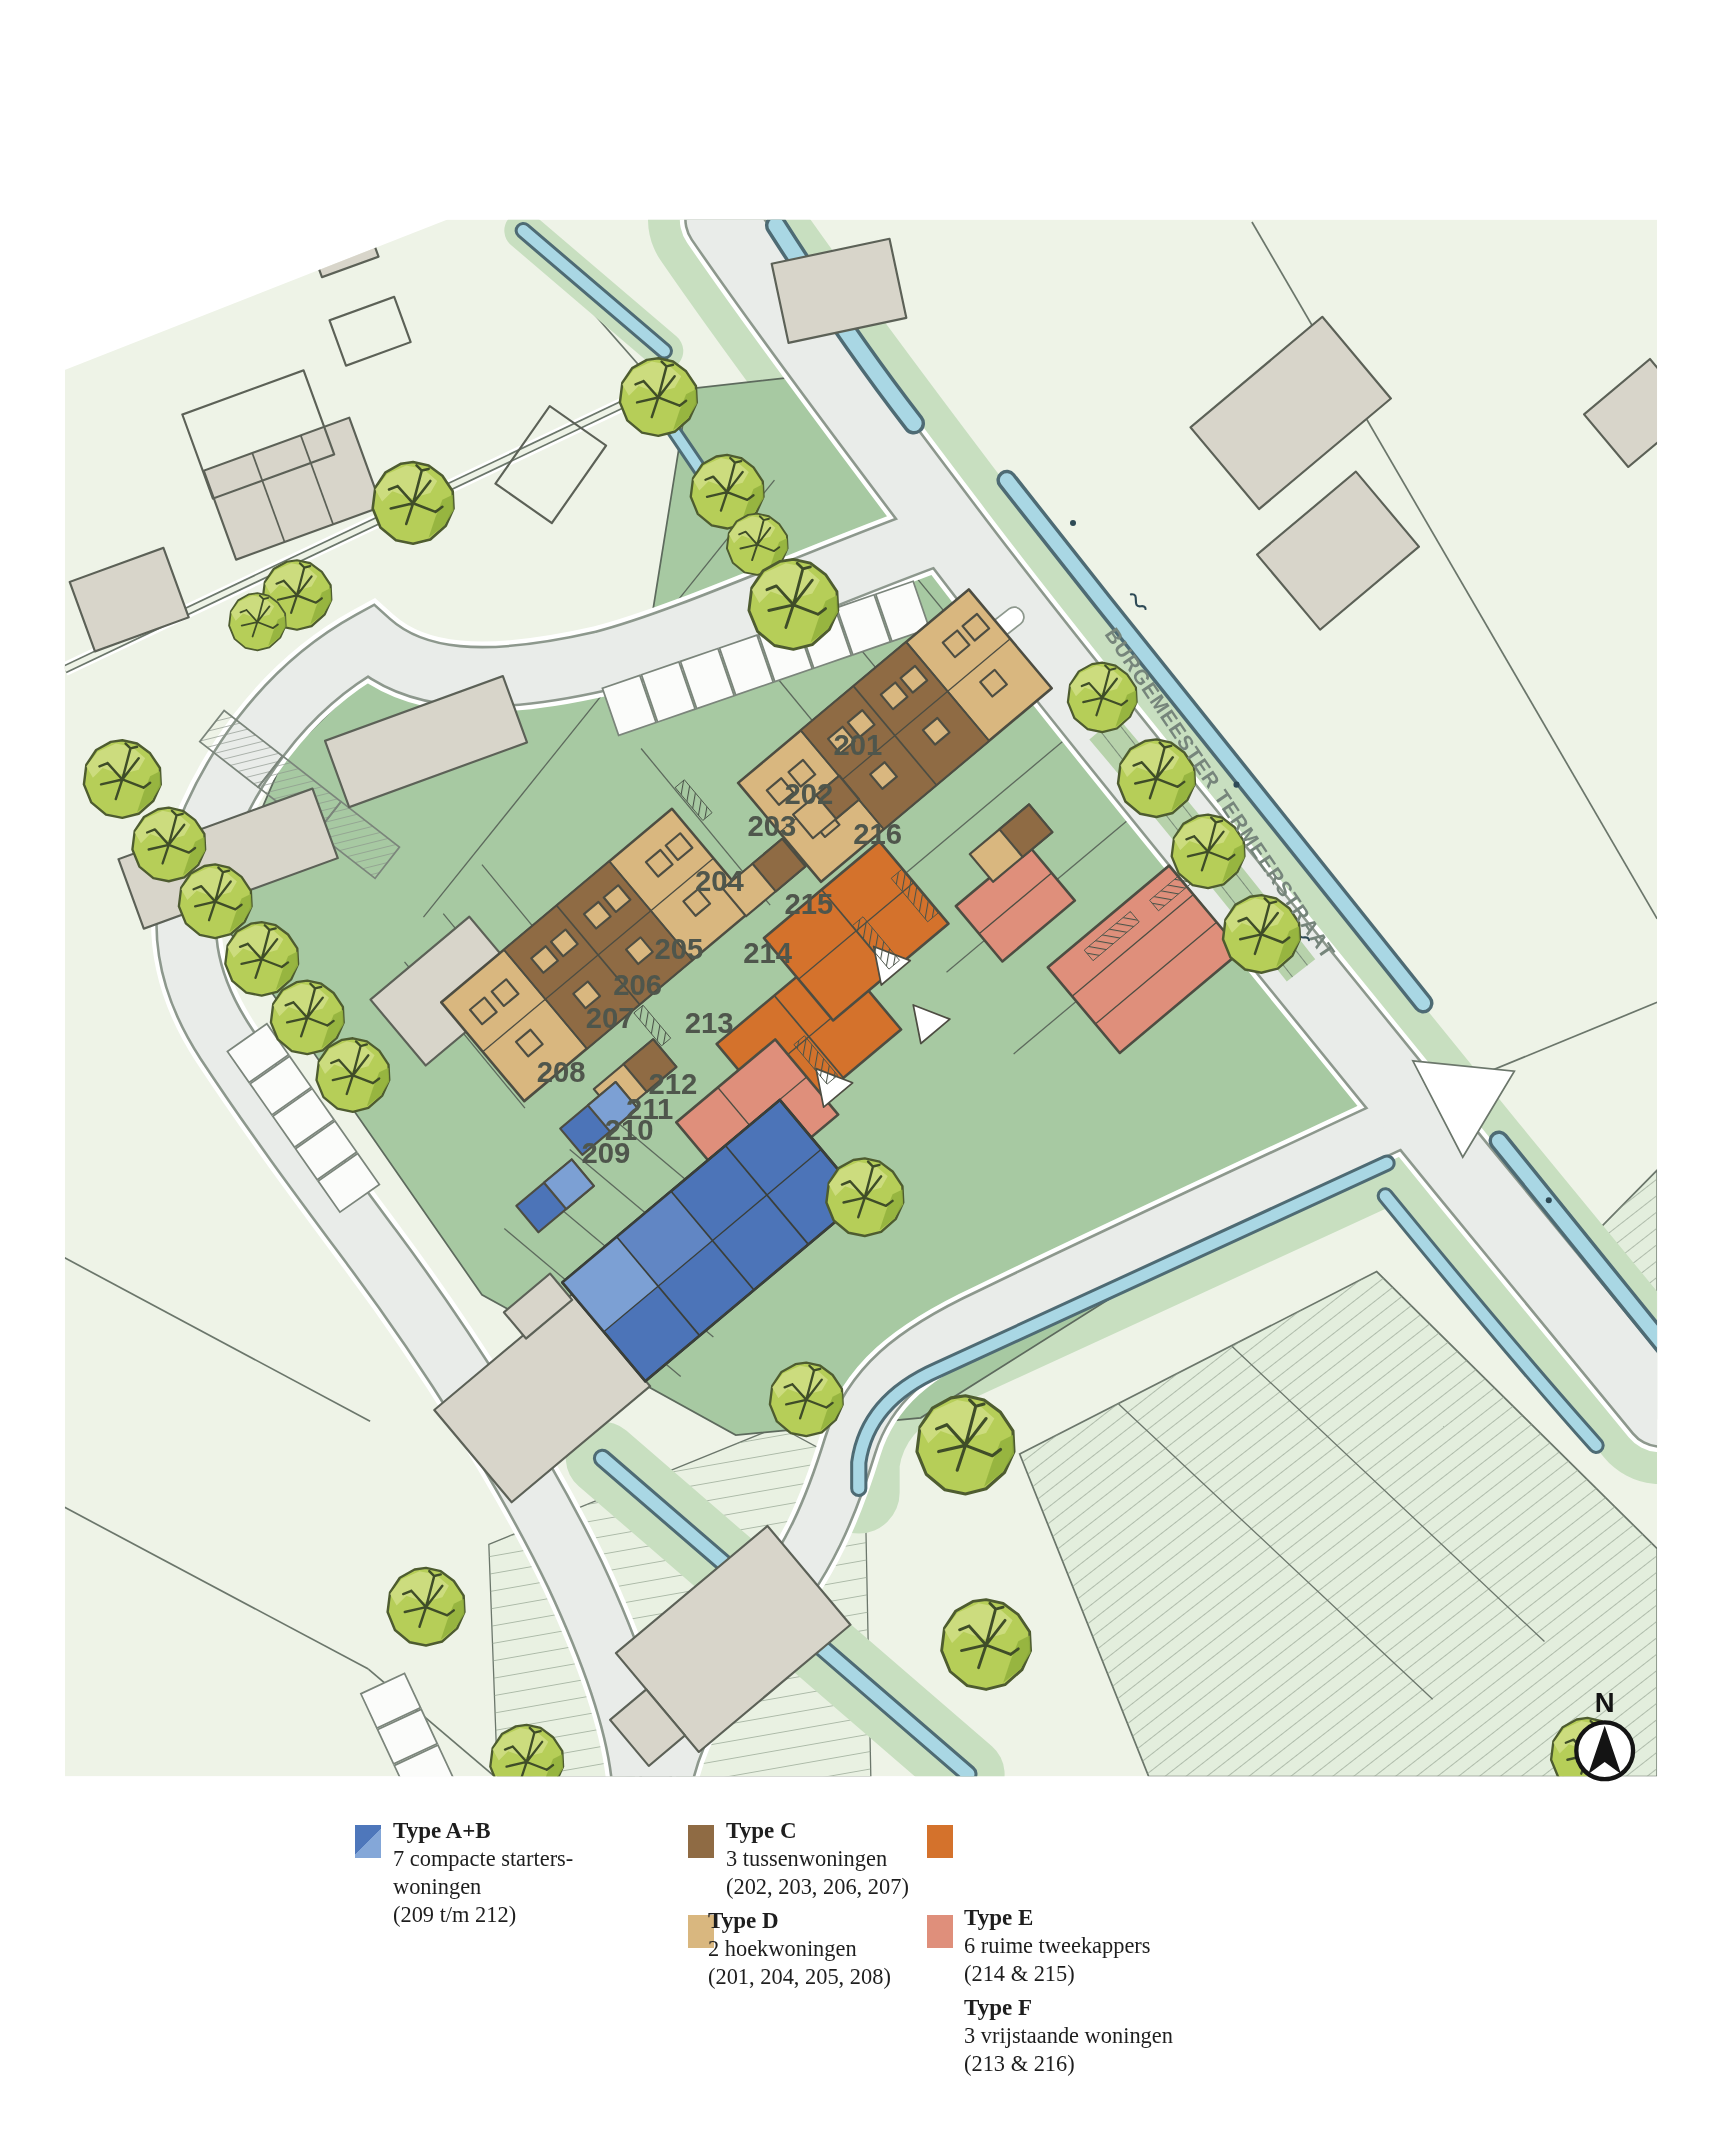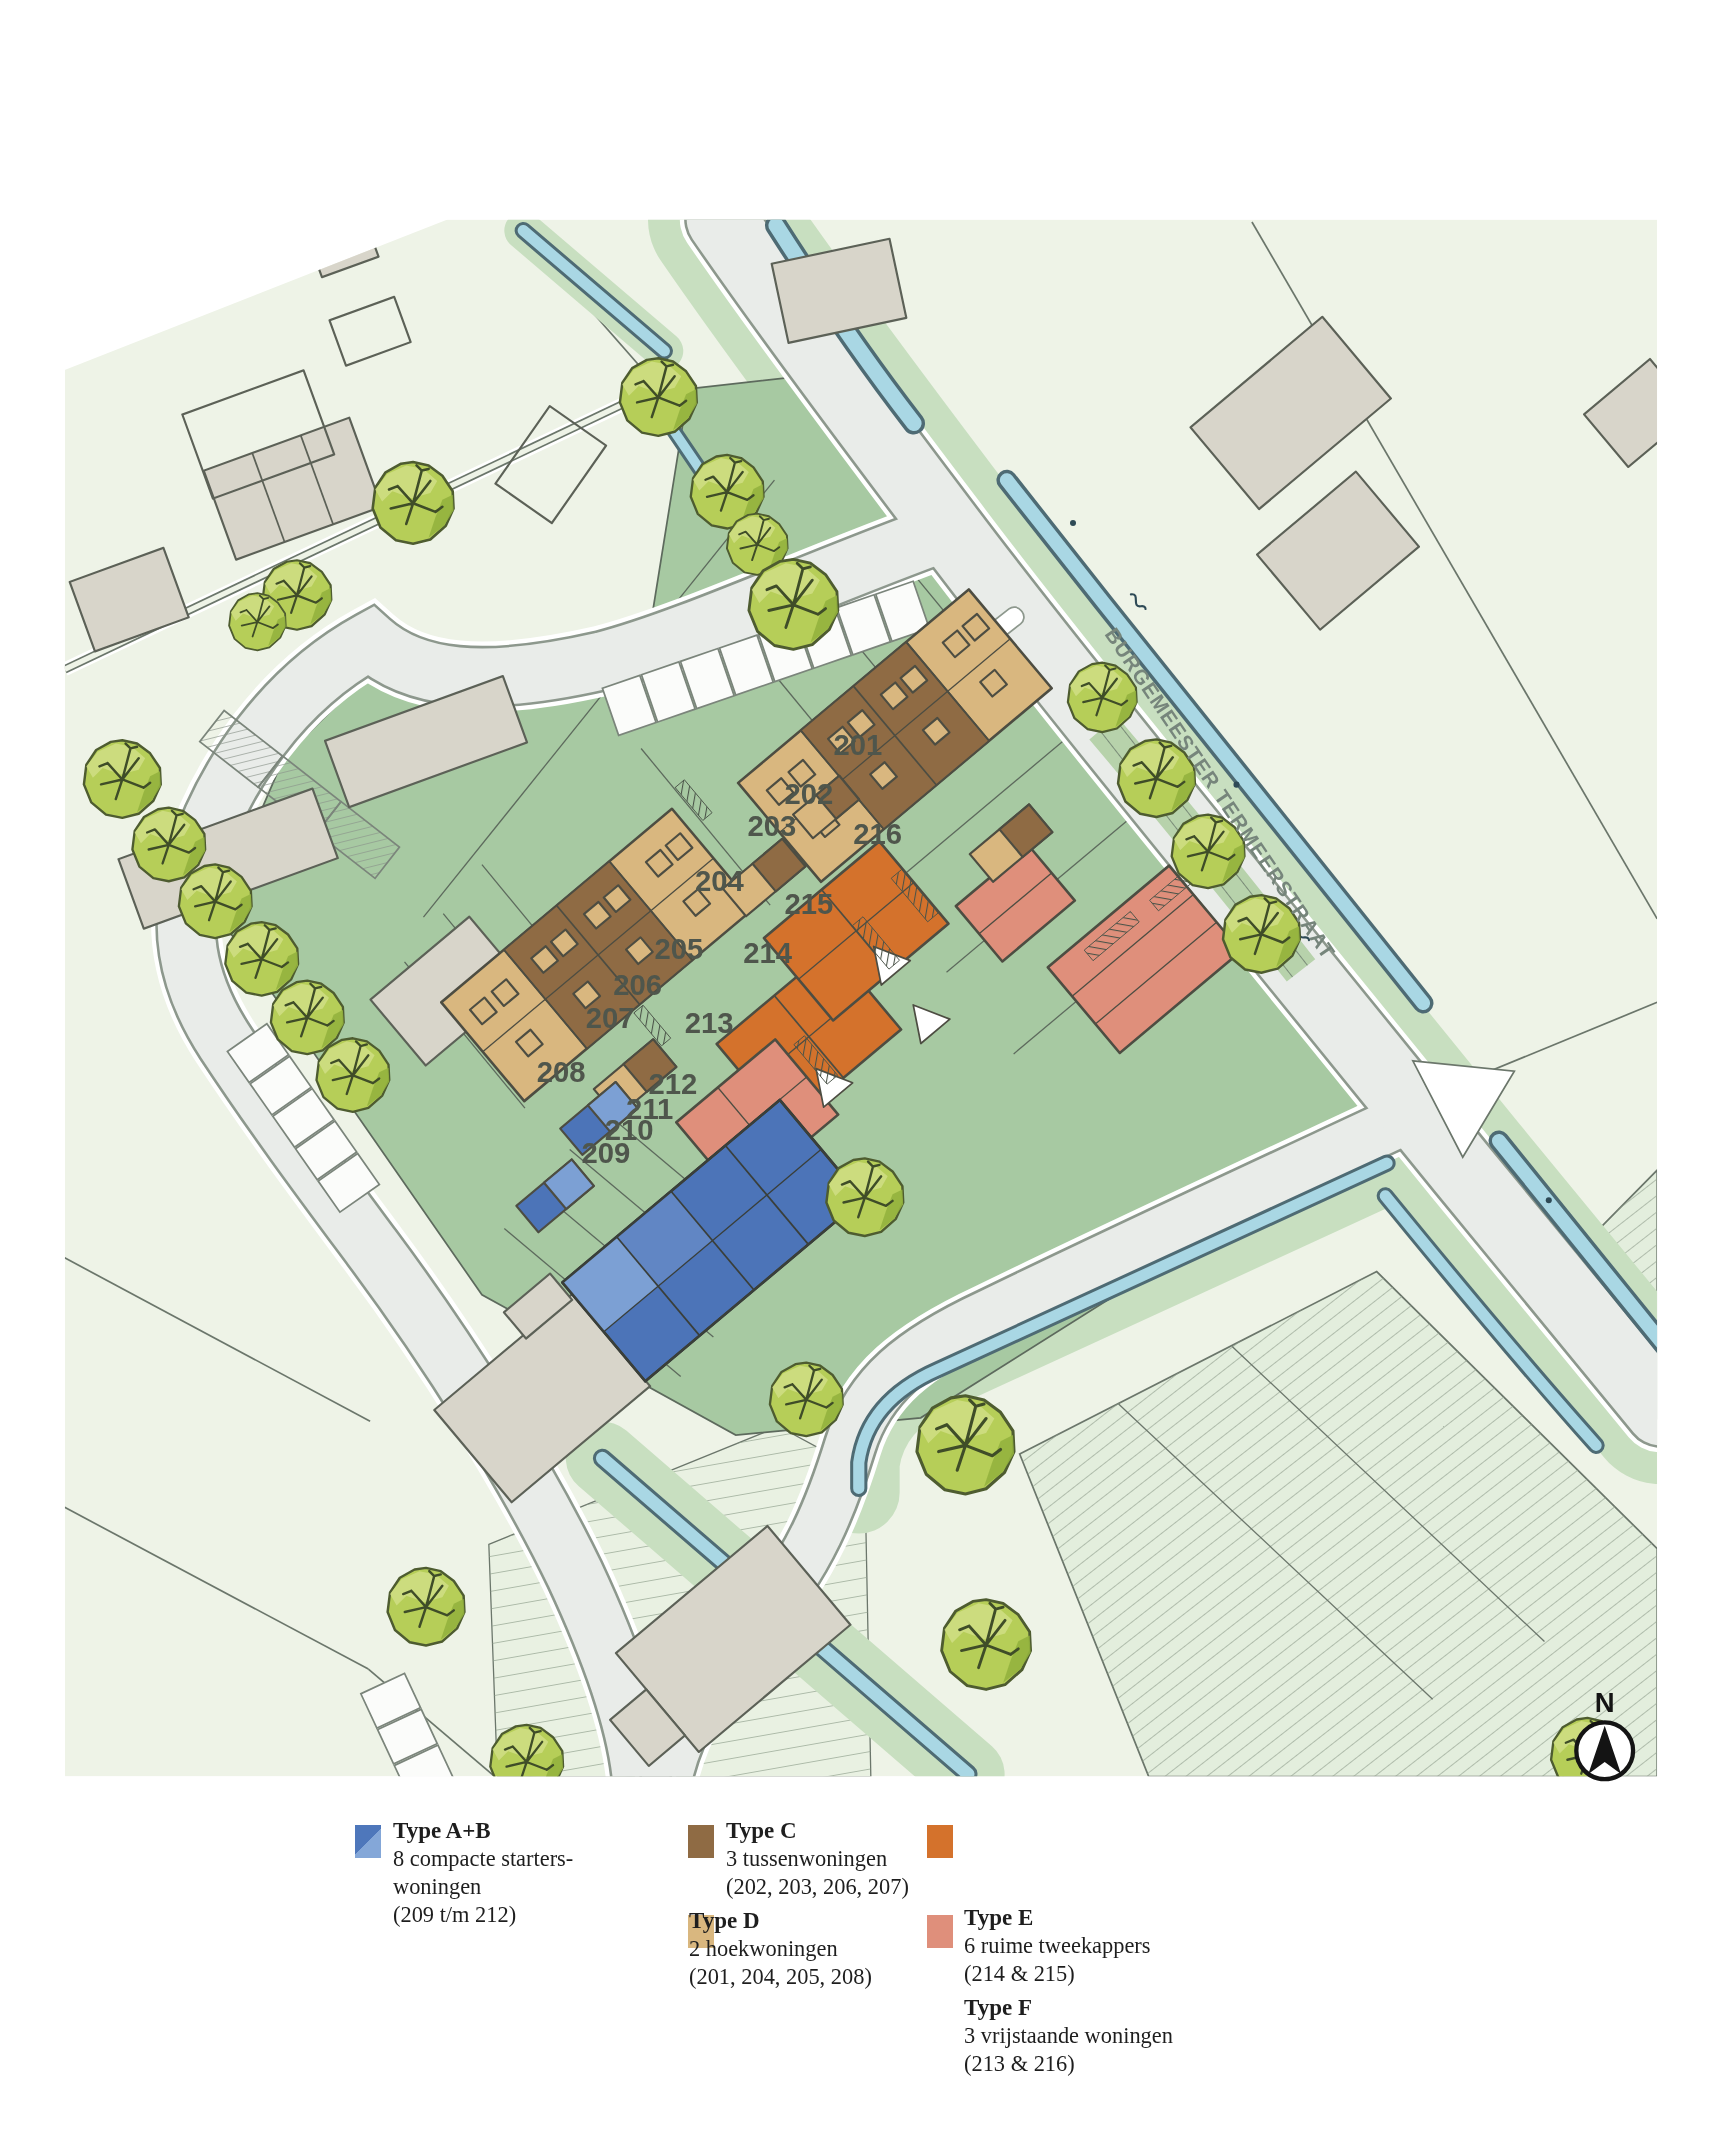--- a/index.html
+++ b/index.html
@@ -430,36 +430,36 @@
     <polygon points="1865,2006 1884,2062 1865,2048 1846,2062" fill="#141414"></polygon>
     <text class="north-n" x="1865" y="1990" text-anchor="middle">N</text>
   </g>
 </svg>
 
 <div class="legend">
   <div class="item">
     <div class="sw sw-ab" style="left:355px;top:1825px;"></div>
     <div class="ltxt" style="left:393px;top:1817px;">
       <div class="t">Type A+B</div>
-      <div>8 compacte starters-</div>
+      <div>7 compacte starters-</div>
       <div>woningen</div>
       <div>(209 t/m 212)</div>
     </div>
   </div>
   <div class="item">
     <div class="sw sw-c" style="left:688px;top:1825px;"></div>
     <div class="ltxt" style="left:726px;top:1817px;">
       <div class="t">Type C</div>
       <div>3 tussenwoningen</div>
       <div>(202, 203, 206, 207)</div>
     </div>
   </div>
   <div class="item">
     <div class="sw sw-d" style="left:688px;top:1915px;"></div>
-    <div class="ltxt" style="left:689px;top:1907px;">
+    <div class="ltxt" style="left:708px;top:1907px;">
       <div class="t">Type D</div>
       <div>2 hoekwoningen</div>
       <div>(201, 204, 205, 208)</div>
     </div>
   </div>
   <div class="item">
     <div class="sw sw-e" style="left:927px;top:1825px;"></div>
     <div class="ltxt" style="left:964px;top:1904px;">
       <div class="t">Type E</div>
       <div>6 ruime tweekappers</div>

